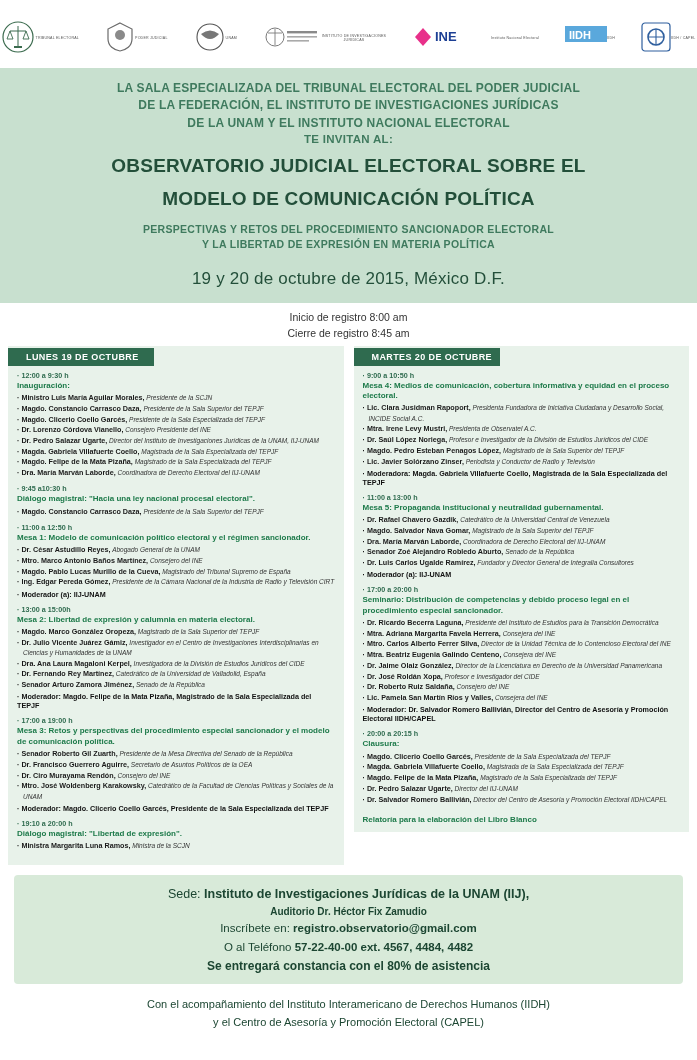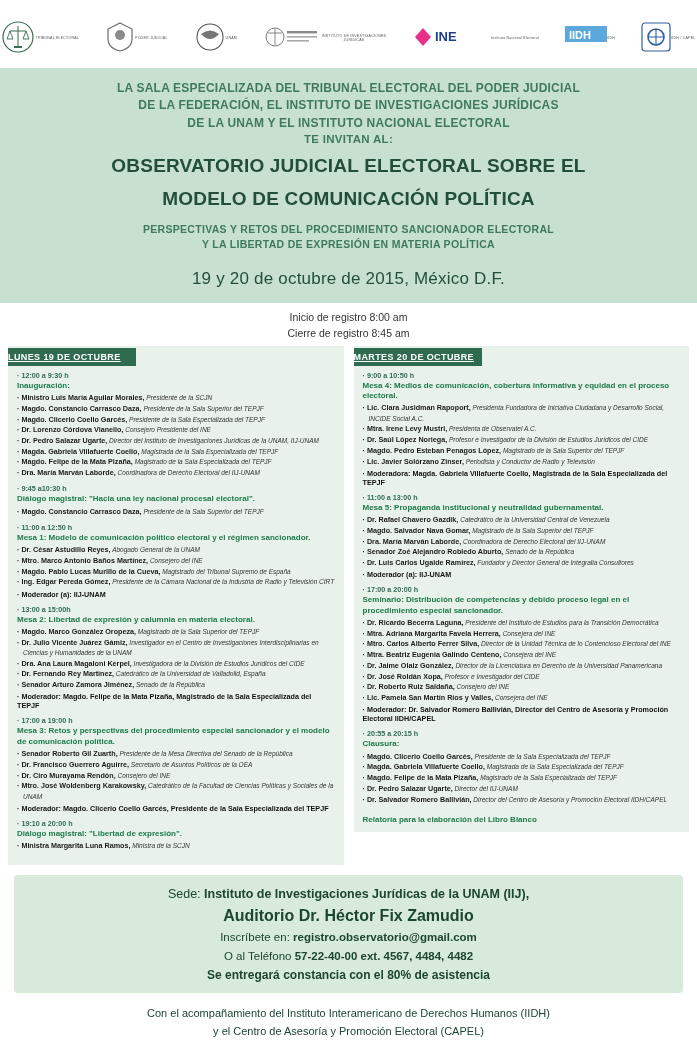--- a/index.html
+++ b/index.html
@@ -49,21 +49,21 @@
     font-size:10.5px;color:#333;line-height:1.5;
   }
 
   
   .cols{
     display:flex;gap:10px;padding:0 8px;align-items:flex-start;
   }
   .col{width:336px;background:#e8f2ea;padding:0 0 8px 0;}
   .col-head{
     background:#2f6b4f;color:#fff;font-size:9px;font-weight:bold;letter-spacing:.4px;
-    padding:4px 8px 4px 0;display:inline-block;min-width:120px;text-decoration:underline;
+    padding:4px 8px 4px 18px;display:inline-block;min-width:120px;
   }
   .col-head.right{margin-left:0;}
   .col-body{padding:5px 9px 0 9px;}
 
   .blk{margin-bottom:6px;}
   .time{font-size:7.2px;font-weight:bold;color:#2f6b4f;margin-bottom:1px;}
   .blk-title{font-size:8px;font-weight:bold;color:#1d7a4a;line-height:1.3;margin-bottom:2px;}
   ul.people{list-style:none;margin:0;padding:0;}
   ul.people li{
     font-size:7.2px;line-height:1.42;color:#1a1a1a;margin:0 0 .5px 0;
@@ -74,21 +74,21 @@
   .mod{font-size:7.2px;font-weight:bold;color:#111;margin-top:2px;}
   .relatoria{font-size:8px;font-weight:bold;color:#1d7a4a;margin-top:10px;}
 
   
   .sede{
     margin:10px 14px 0 14px;background:#d8ead9;border-radius:4px;
     text-align:center;padding:10px 12px 11px 12px;color:#1c4632;
   }
   .sede .s1{font-size:12.5px;line-height:1.5;}
   .sede .s1 b{font-weight:bold;}
-  .sede .s2{font-size:16px;font-weight:bold;line-height:1.5;}
+  .sede .s2{font-size:10px;font-weight:bold;line-height:1.5;}
   .sede .s3{font-size:11.5px;line-height:1.6;margin-top:2px;}
   .sede .s4{font-size:11.5px;line-height:1.6;}
   .sede .s4 b{font-weight:bold;}
   .sede .s5{font-size:12px;font-weight:bold;margin-top:3px;}
 
   
   .footer{
     text-align:center;padding:12px 20px 0 20px;font-size:11px;color:#1c4632;line-height:1.6;
   }
 </style>
@@ -286,21 +286,21 @@
               <li><span class="nm">· Mtro. Carlos Alberto Ferrer Silva,</span><span class="rl"> Director de la Unidad Técnica de lo Contencioso Electoral del INE</span></li>
               <li><span class="nm">· Mtra. Beatriz Eugenia Galindo Centeno,</span><span class="rl"> Consejera del INE</span></li>
               <li><span class="nm">· Dr. Jaime Olaiz González,</span><span class="rl"> Director de la Licenciatura en Derecho de la Universidad Panamericana</span></li>
               <li><span class="nm">· Dr. José Roldán Xopa,</span><span class="rl"> Profesor e Investigador del CIDE</span></li>
               <li><span class="nm">· Dr. Roberto Ruiz Saldaña,</span><span class="rl"> Consejero del INE</span></li>
               <li><span class="nm">· Lic. Pamela San Martín Ríos y Valles,</span><span class="rl"> Consejera del INE</span></li>
             </ul>
             <div class="mod">· Moderador: Dr. Salvador Romero Ballivián, Director del Centro de Asesoría y Promoción Electoral IIDH/CAPEL</div>
           </div>
           <div class="blk">
-            <div class="time">· 20:55 a 20:15 h</div>
+            <div class="time">· 20:00 a 20:15 h</div>
             <div class="blk-title">Clausura:</div>
             <ul class="people">
               <li><span class="nm">· Magdo. Clicerio Coello Garcés,</span><span class="rl"> Presidente de la Sala Especializada del TEPJF</span></li>
               <li><span class="nm">· Magda. Gabriela Villafuerte Coello,</span><span class="rl"> Magistrada de la Sala Especializada del TEPJF</span></li>
               <li><span class="nm">· Magdo. Felipe de la Mata Pizaña,</span><span class="rl"> Magistrado de la Sala Especializada del TEPJF</span></li>
               <li><span class="nm">· Dr. Pedro Salazar Ugarte,</span><span class="rl"> Director del IIJ-UNAM</span></li>
               <li><span class="nm">· Dr. Salvador Romero Ballivián,</span><span class="rl"> Director del Centro de Asesoría y Promoción Electoral IIDH/CAPEL</span></li>
             </ul>
           </div>
           <div class="relatoria">Relatoría para la elaboración del Libro Blanco</div>

